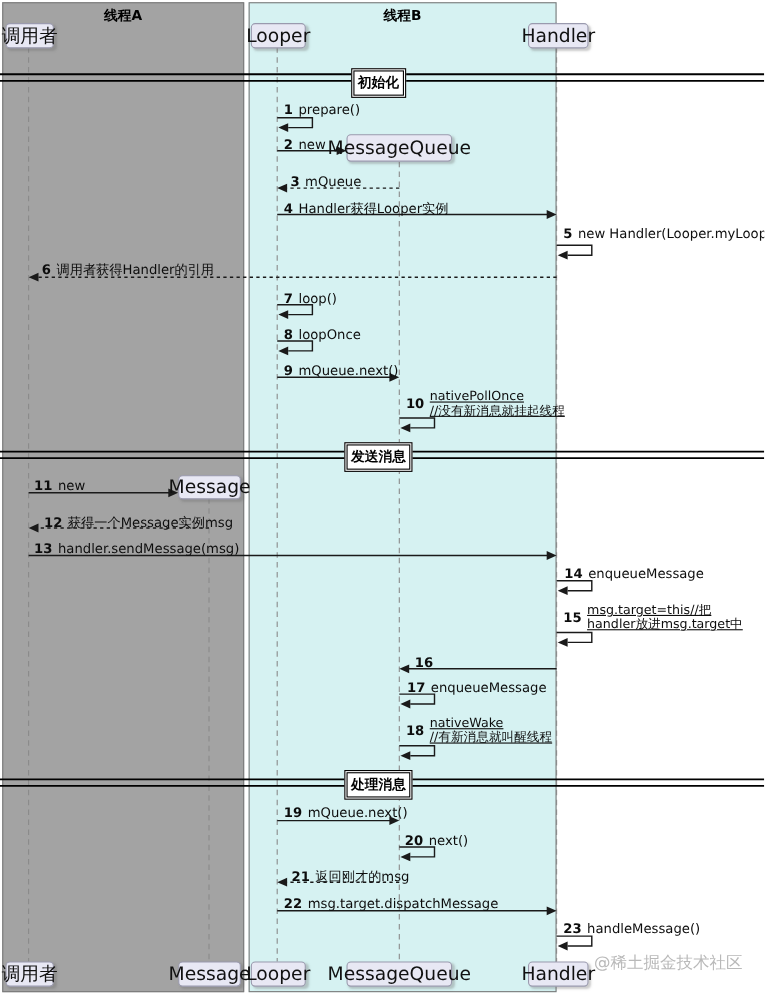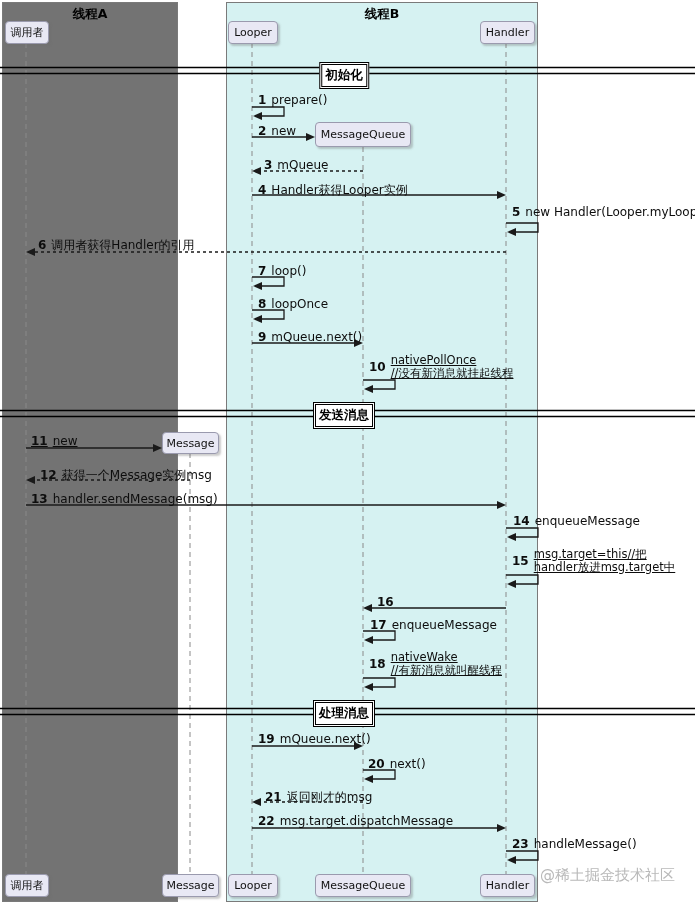--- a/index.html
+++ b/index.html
@@ -2,33 +2,33 @@
 <html><head>
 <meta charset="utf-8">
 <style>
   html,body{margin:0;padding:0;background:#ffffff;}
   #root{
     position:relative;width:695px;height:906px;overflow:hidden;
     font-family:"DejaVu Sans","Liberation Sans",sans-serif;
     background:#ffffff;
   }
   .threadbox{position:absolute;box-sizing:border-box;border:1px solid #7a7a7a;}
-  .threadbox.a{left:2px;top:2px;width:176px;height:900px;background:#737373;}
-  .threadbox.b{left:226px;top:2px;width:312px;height:900px;background:#D6F2F2;}
+  .threadbox.a{left:2px;top:2px;width:220px;height:900px;background:#a3a3a3;}
+  .threadbox.b{left:226px;top:2px;width:280px;height:900px;background:#D6F2F2;}
   .thread-title{
     position:absolute;top:3px;left:0;width:100%;text-align:center;
     font-size:12.5px;font-weight:bold;color:#000;
   }
   svg.lines{position:absolute;left:0;top:0;z-index:2;}
   .pbox{
     position:absolute;box-sizing:border-box;height:23px;z-index:3;
     background:#E8E8F4;border:1px solid #9a9aae;border-radius:4px;
     box-shadow:2px 2px 2px rgba(110,110,110,0.35);
     display:flex;align-items:center;justify-content:center;
-    font-size:11px;color:#111;white-space:nowrap;
+    font-size:17px;color:#111;white-space:nowrap;
   }
   .divider-label{
     position:absolute;left:344px;transform:translateX(-50%);z-index:4;
     background:#ffffff;border:3px double #000;
     padding:2px 3px;font-size:12.5px;font-weight:bold;color:#000;white-space:nowrap;
   }
   .msg{
     position:absolute;z-index:4;font-size:12px;color:#0d0d0d;white-space:nowrap;
   }
   .msg b{margin-right:5px;font-weight:bold;}
@@ -234,21 +234,21 @@
   <div class="msg" style="left:258px;top:264px;"><b>7</b><span>loop()</span></div>
   <div class="msg" style="left:258px;top:297px;"><b>8</b><span>loopOnce</span></div>
   <div class="msg" style="left:258px;top:330px;"><b>9</b><span>mQueue.next()</span></div>
   <div class="msg two" style="left:369px;top:354px;">
       <b>10</b>
       <span class="col">
         <span>nativePollOnce</span>
         <span>//没有新消息就挂起线程</span>
       </span>
     </div>
-  <div class="msg" style="left:31px;top:434px;text-decoration:underline;"><b>11</b><span>new</span></div>
+  <div class="msg" style="left:31px;top:434px;"><b>11</b><span>new</span></div>
   <div class="msg" style="left:40px;top:467px;"><b>12</b><span>获得一个Message实例msg</span></div>
   <div class="msg" style="left:31px;top:492px;"><b>13</b><span>handler.sendMessage(msg)</span></div>
   <div class="msg" style="left:513px;top:514px;"><b>14</b><span>enqueueMessage</span></div>
   <div class="msg two" style="left:512px;top:548px;">
       <b>15</b>
       <span class="col">
         <span>msg.target=this//把</span>
         <span>handler放进msg.target中</span>
       </span>
     </div>

